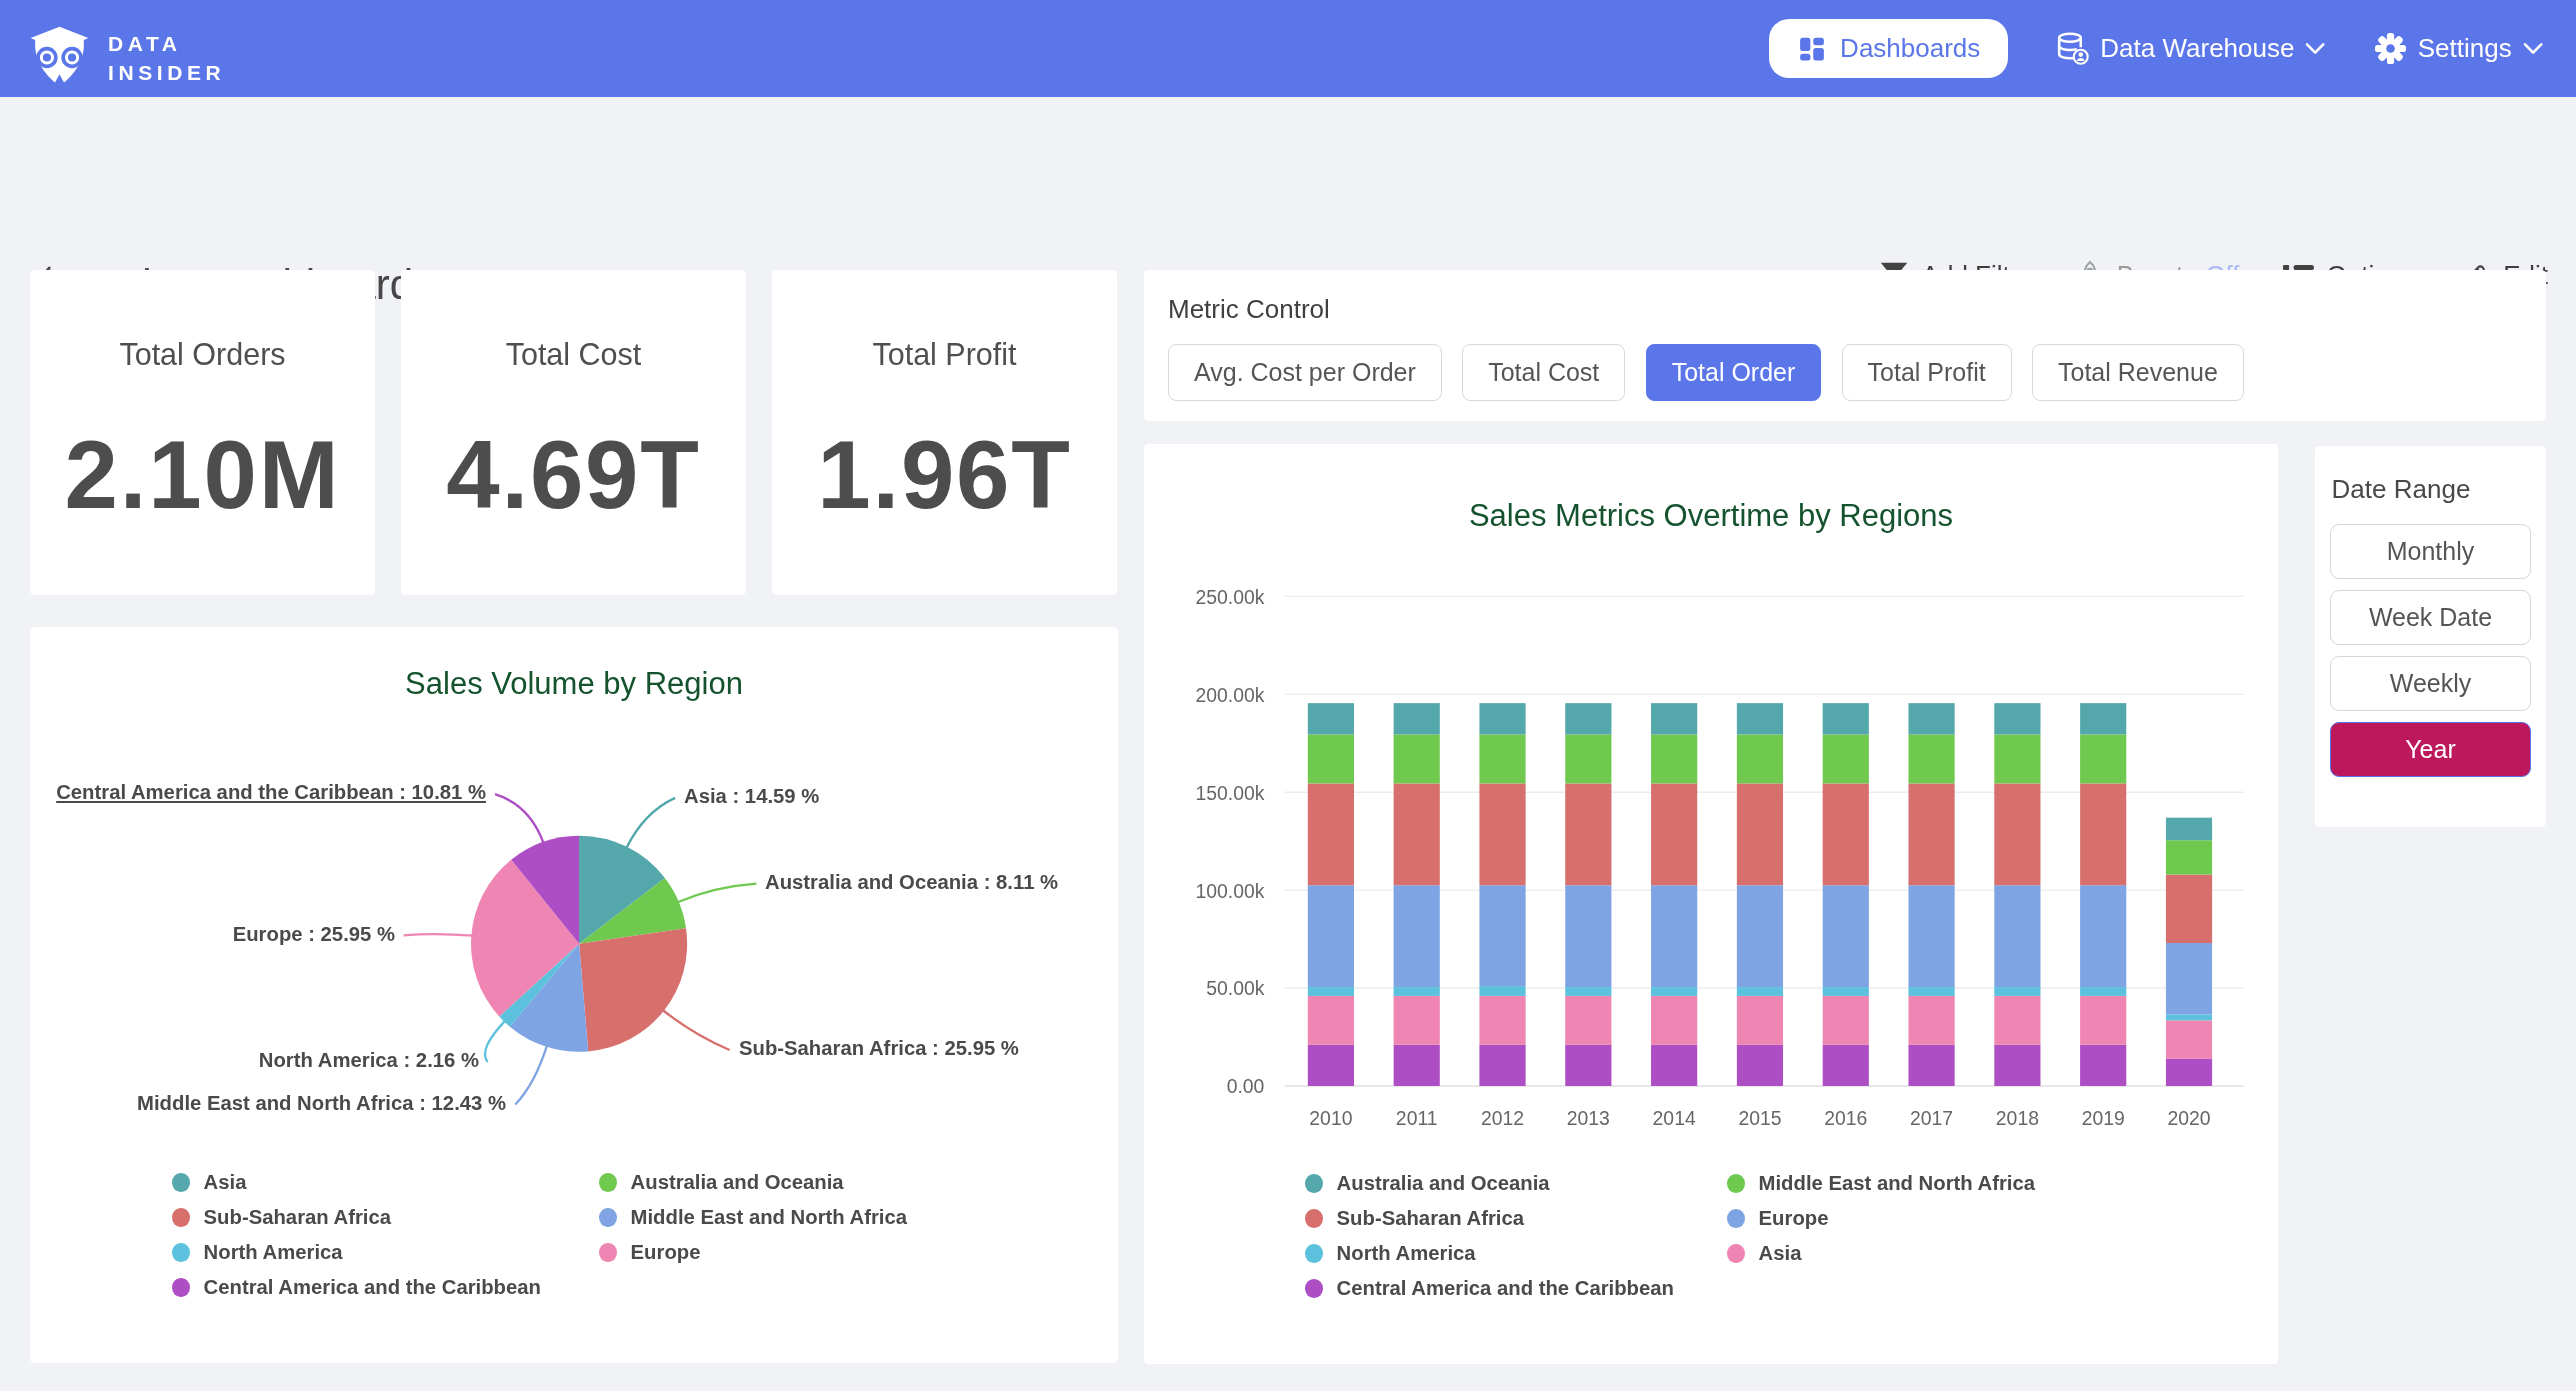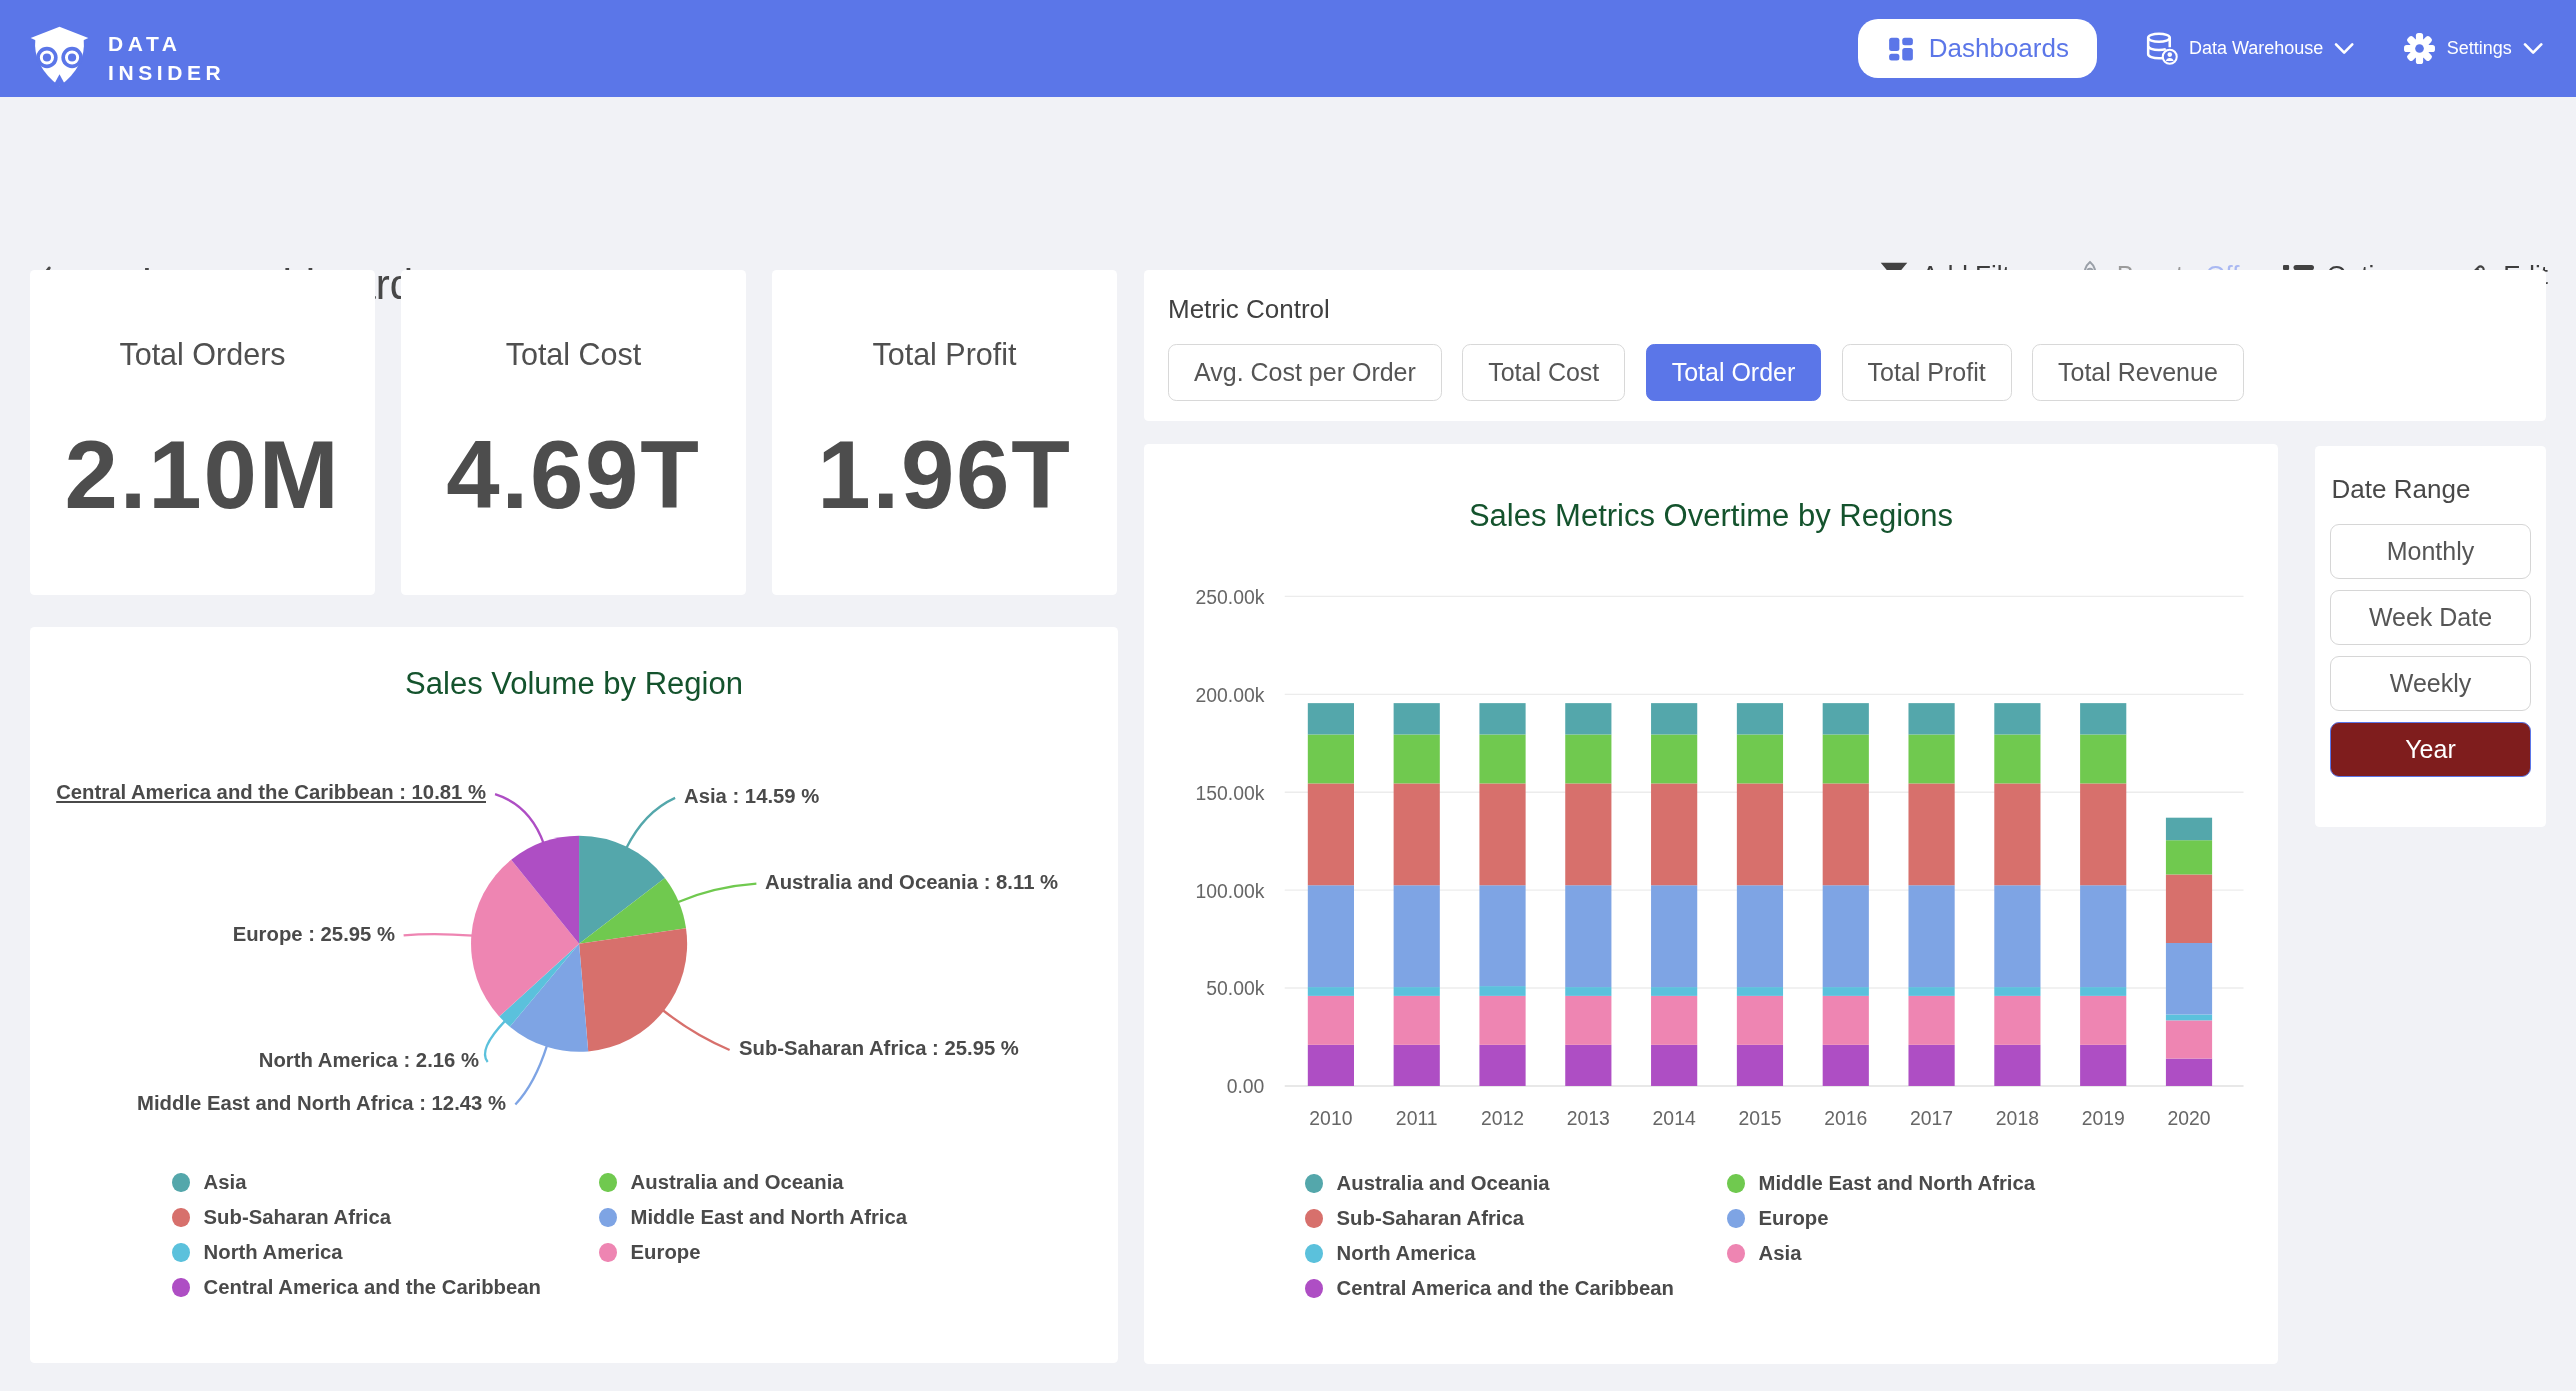--- a/index.html
+++ b/index.html
@@ -17,21 +17,21 @@
     background:#5b76e8; display:flex; align-items:center;
   }
   .brand { position:absolute; left:26px; top:24px; display:flex; align-items:center; }
   .brand-text { margin-left:15px; color:#fff; font-weight:bold; font-size:21px; letter-spacing:4.6px; line-height:29px; }
   .nav-right { position:absolute; right:33px; top:0; height:97px; display:flex; align-items:center; gap:48px; }
   .nav-pill {
     background:#fff; color:#5b76e8; height:59px; border-radius:20px;
     display:flex; align-items:center; gap:13px; padding:0 28px;
     font-size:26px; font-weight:500; cursor:pointer;
   }
-  .nav-item { display:flex; align-items:center; gap:11px; color:#fff; font-size:18px; cursor:pointer; }
+  .nav-item { display:flex; align-items:center; gap:11px; color:#fff; font-size:26px; cursor:pointer; }
   
   .page-header { position:absolute; left:0; top:97px; width:2576px; height:144px; }
   .back-btn { position:absolute; left:31px; top:168px; cursor:pointer; }
   .page-title { position:absolute; left:91px; top:164px; font-size:42px; color:#474747; }
   .header-actions { position:absolute; right:28px; top:163px; display:flex; align-items:center; gap:43px; }
   .h-action { display:flex; align-items:center; gap:13px; font-size:26px; color:#3d3d3d; cursor:pointer; }
   .h-action.dim { color:#9b9b9b; cursor:default; }
   .boost-state { color:#a9b8f2; margin-left:1.8px; }
   
   .panel { position:absolute; background:#fff; border-radius:4.6px; }
@@ -66,21 +66,21 @@
   .legend-label { margin-left:14px; font-size:20.3px; font-weight:bold; color:#4a4a4a; white-space:nowrap; }
   
   .date-panel { left:2315px; top:446px; width:231px; height:381px; }
   .date-title { position:absolute; left:16.6px; top:28px; font-size:26px; color:#484848; }
   .date-btn {
     position:absolute; left:15px; width:201px; height:55px;
     border:1.8px solid #d6d6d6; border-radius:9px; background:#fff;
     display:flex; align-items:center; justify-content:center;
     font-size:25px; color:#555; cursor:pointer;
   }
-  .date-btn.selected { background:#7f1d1d; border-color:#5b76e8; color:#fff; }
+  .date-btn.selected { background:#be185d; border-color:#5b76e8; color:#fff; }
 </style>
 </head>
 <body>
 
 <div class="topnav">
   <div class="brand">
     <svg width="67" height="67" viewBox="0 0 72 72">
       <polygon points="36,3 67,15 36,29 5,15" fill="#ffffff"></polygon>
       <path d="M10,17 Q36,9 62,17 Q65,45 36,67 Q7,45 10,17 Z" fill="#ffffff"></path>
       <circle cx="22.5" cy="36" r="11.5" fill="#5b76e8"></circle>

